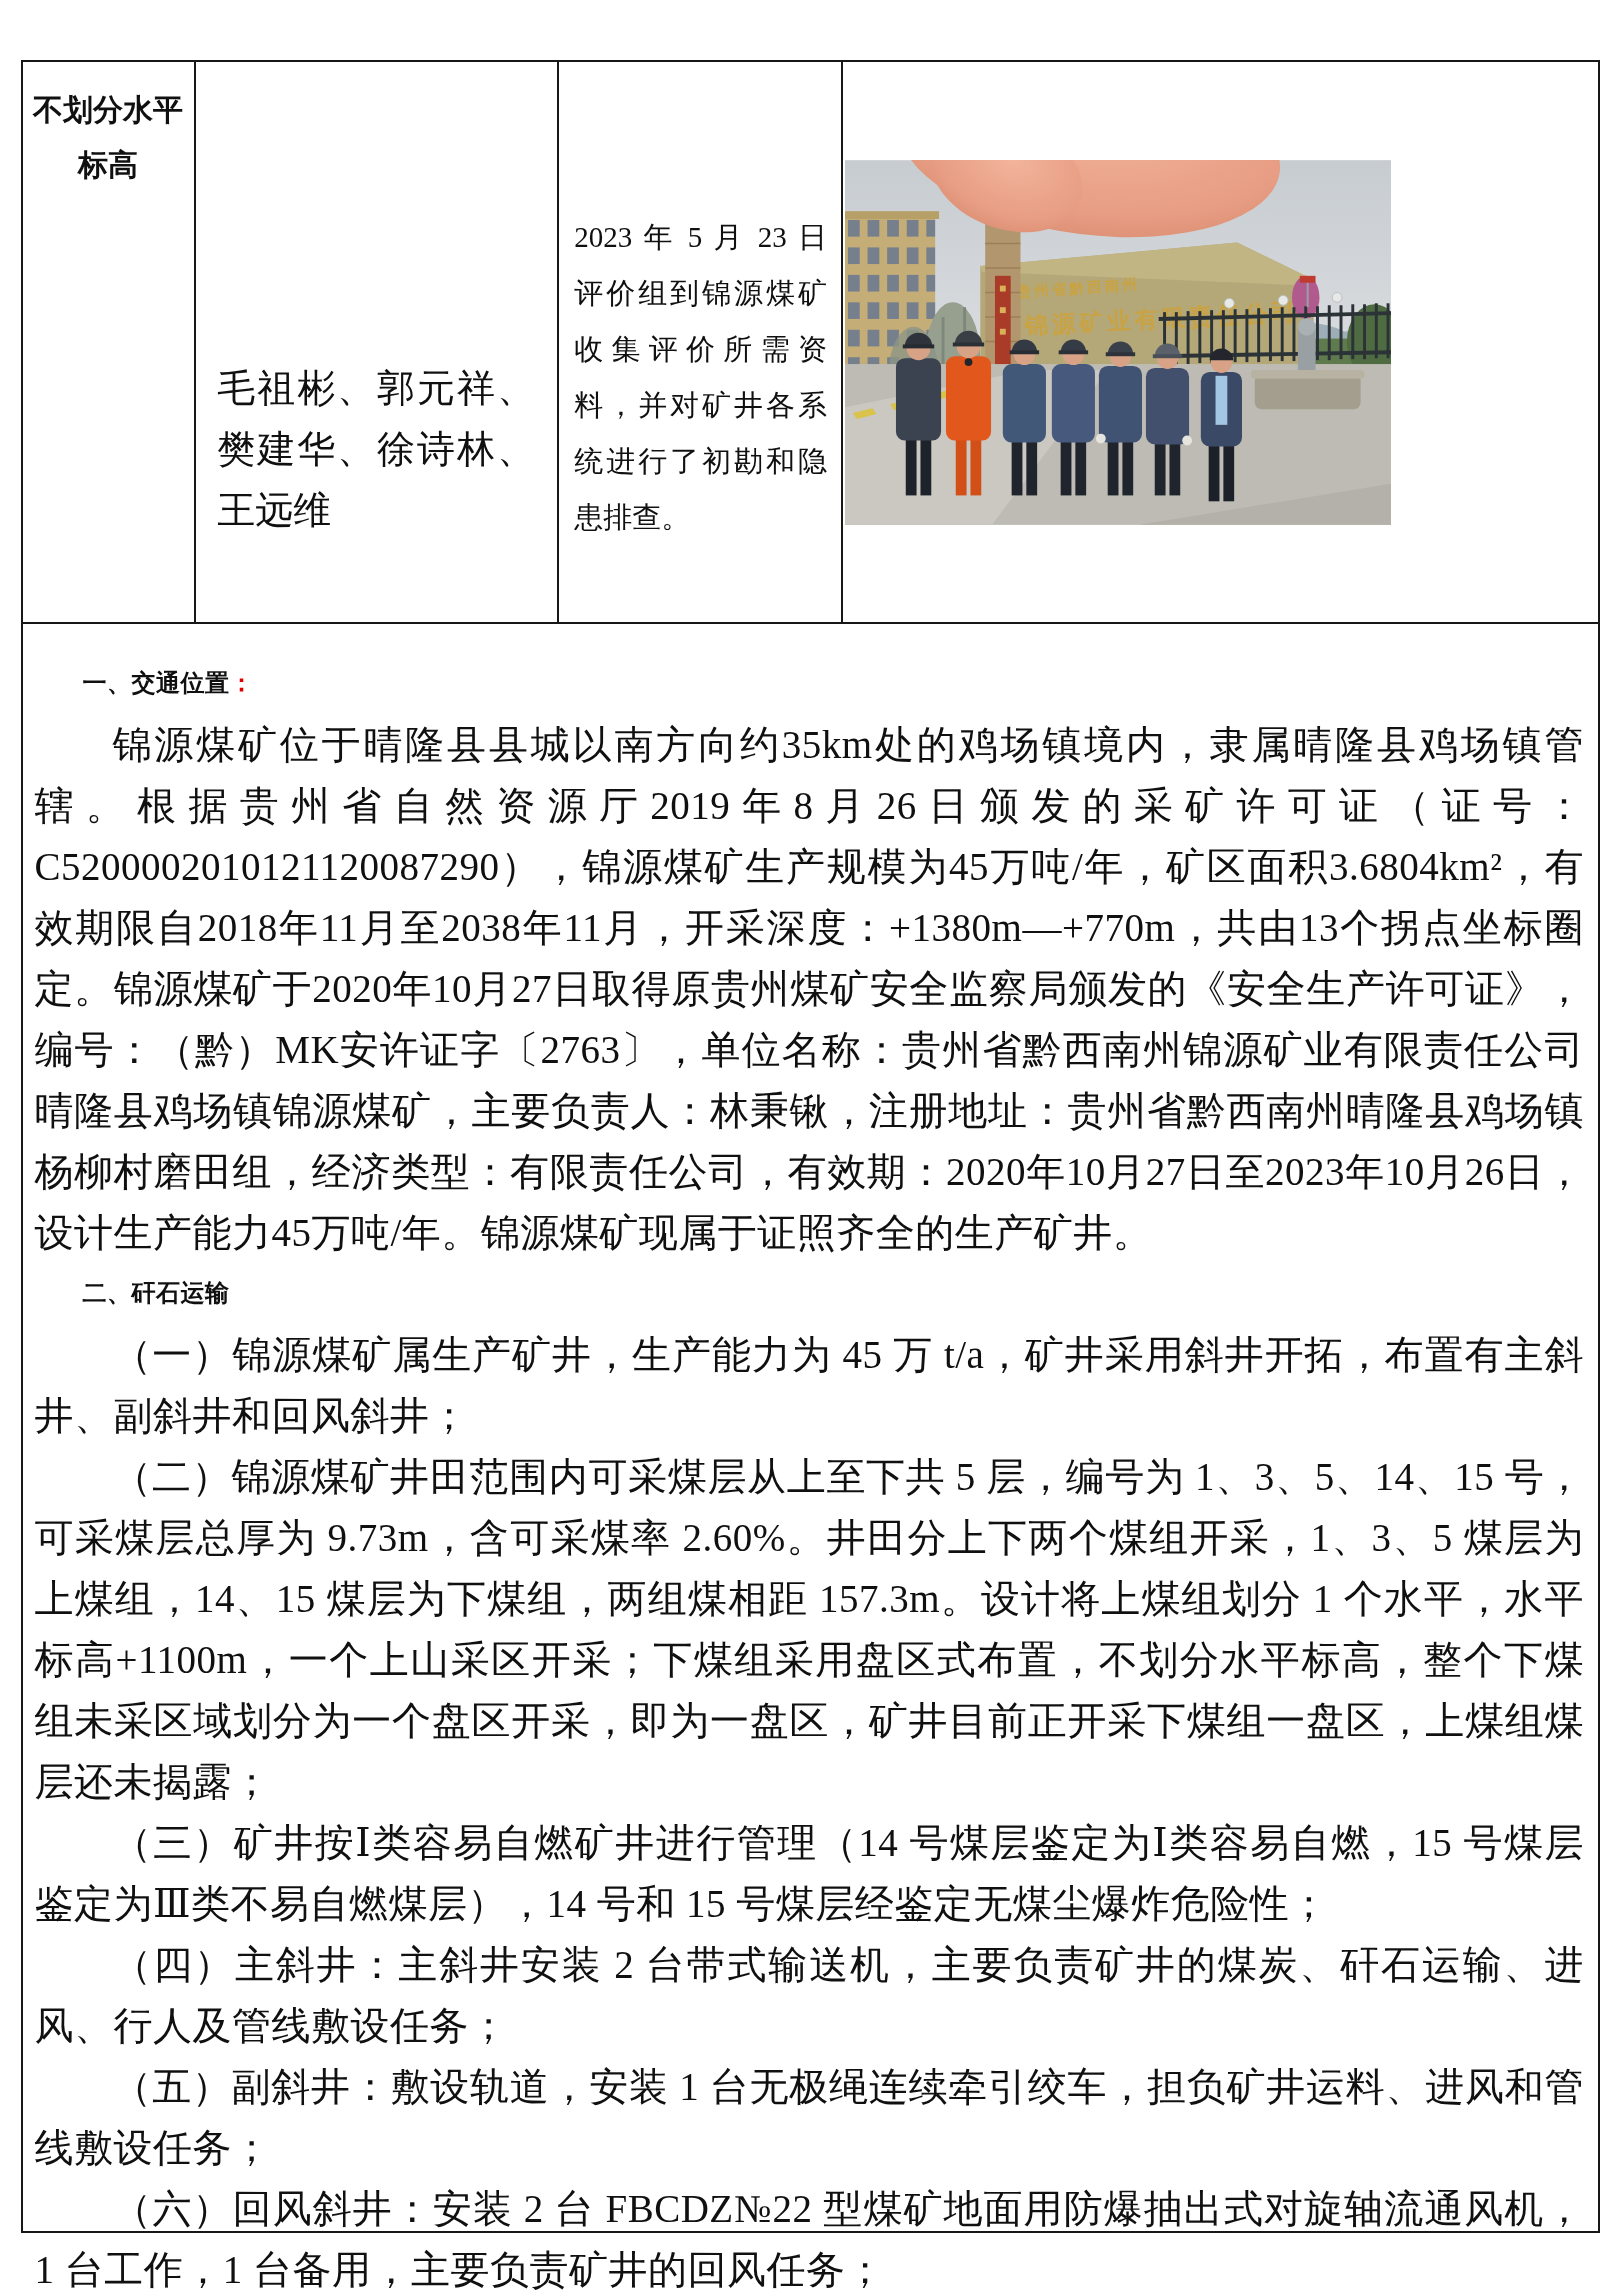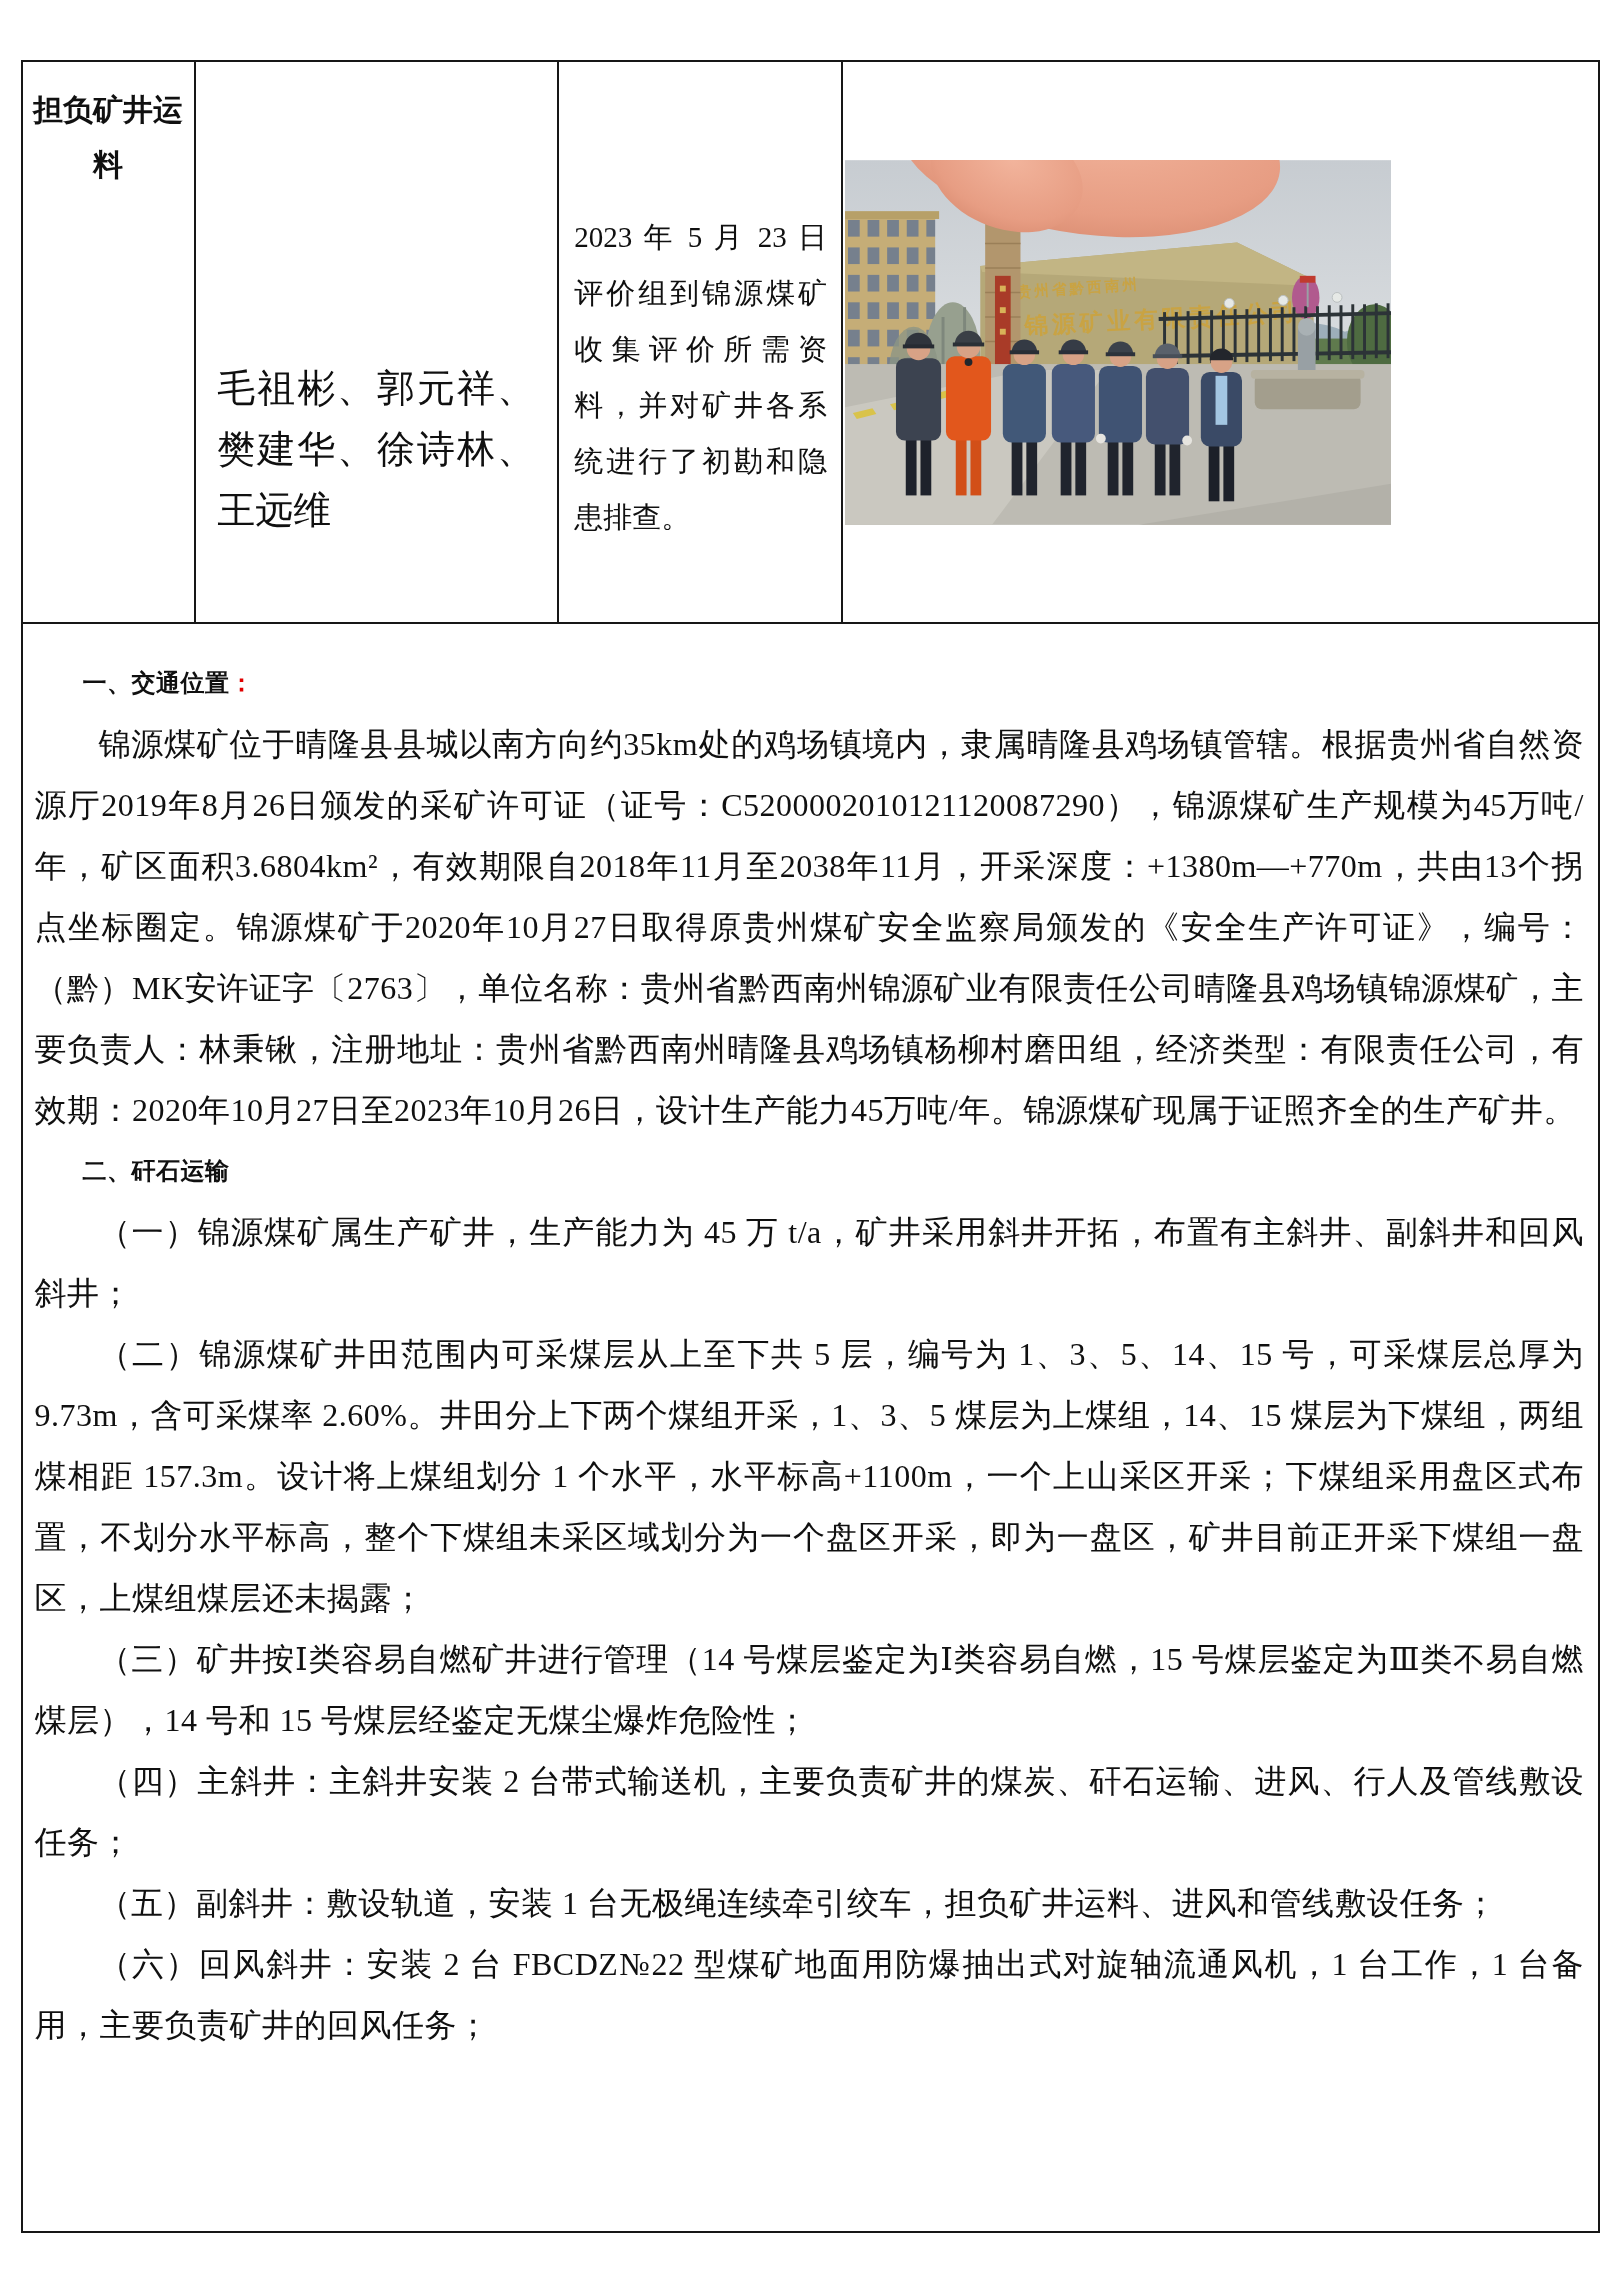--- a/index.html
+++ b/index.html
@@ -12,35 +12,35 @@
   .cA1{width:173px;border-right:2.9px solid #171717;padding-top:19.6px;text-align:center;
        font-size:30px;font-weight:bold;line-height:55px;}
   .cB1{width:363px;border-right:2.9px solid #171717;padding:296px 21.6px 0 21.6px;
        font-size:38px;line-height:61px;text-align:justify;}
   .cC1{width:284px;border-right:2.9px solid #171717;padding:147px 13.7px 0 15.7px;
        font-size:29px;line-height:56px;text-align:justify;}
   .cD1{flex:1;position:relative;}
   .cA2{width:173px;border-right:2.9px solid #171717;display:flex;flex-direction:column;
        align-items:center;justify-content:center;font-size:30px;font-weight:bold;line-height:61px;}
   .cB2{flex:1;padding:29px 13.7px 0 11.8px;}
-  .bp{margin:0;font-size:32px;line-height:61px;text-align:justify;text-justify:inter-ideograph;
+  .bp{margin:0;font-size:39px;line-height:61px;text-align:justify;text-justify:inter-ideograph;
       text-indent:2em;letter-spacing:0.5px;}
   .bh{margin:0;font-size:24px;line-height:61px;font-weight:bold;text-indent:2em;letter-spacing:0.5px;}
   .red{color:#e00000;}
   .photo{position:absolute;left:2.9px;top:98px;width:546px;height:365px;overflow:hidden;}
   .photo svg{display:block;}
 </style>
 </head>
 <body>
 
 <div class="page">
   <div class="tbl">
 
     <div class="row1">
-      <div class="cell cA1">担负矿井运料</div>
+      <div class="cell cA1">不划分水平标高</div>
       <div class="cell cB1">毛祖彬、郭元祥、樊建华、徐诗林、王远维</div>
       <div class="cell cC1">2023 年 5 月 23 日评价组到锦源煤矿收集评价所需资料，并对矿井各系统进行了初勘和隐患排查。</div>
       <div class="cell cD1">
         <div class="photo">
           <svg width="546" height="365" viewBox="0 0 557 372" xmlns="http://www.w3.org/2000/svg">
             <defs>
               <linearGradient id="sky" x1="0" y1="0" x2="0" y2="1">
                 <stop offset="0" stop-color="#c7ccd1"></stop>
                   <stop offset="1" stop-color="#e9ebec"></stop>
               </linearGradient>

